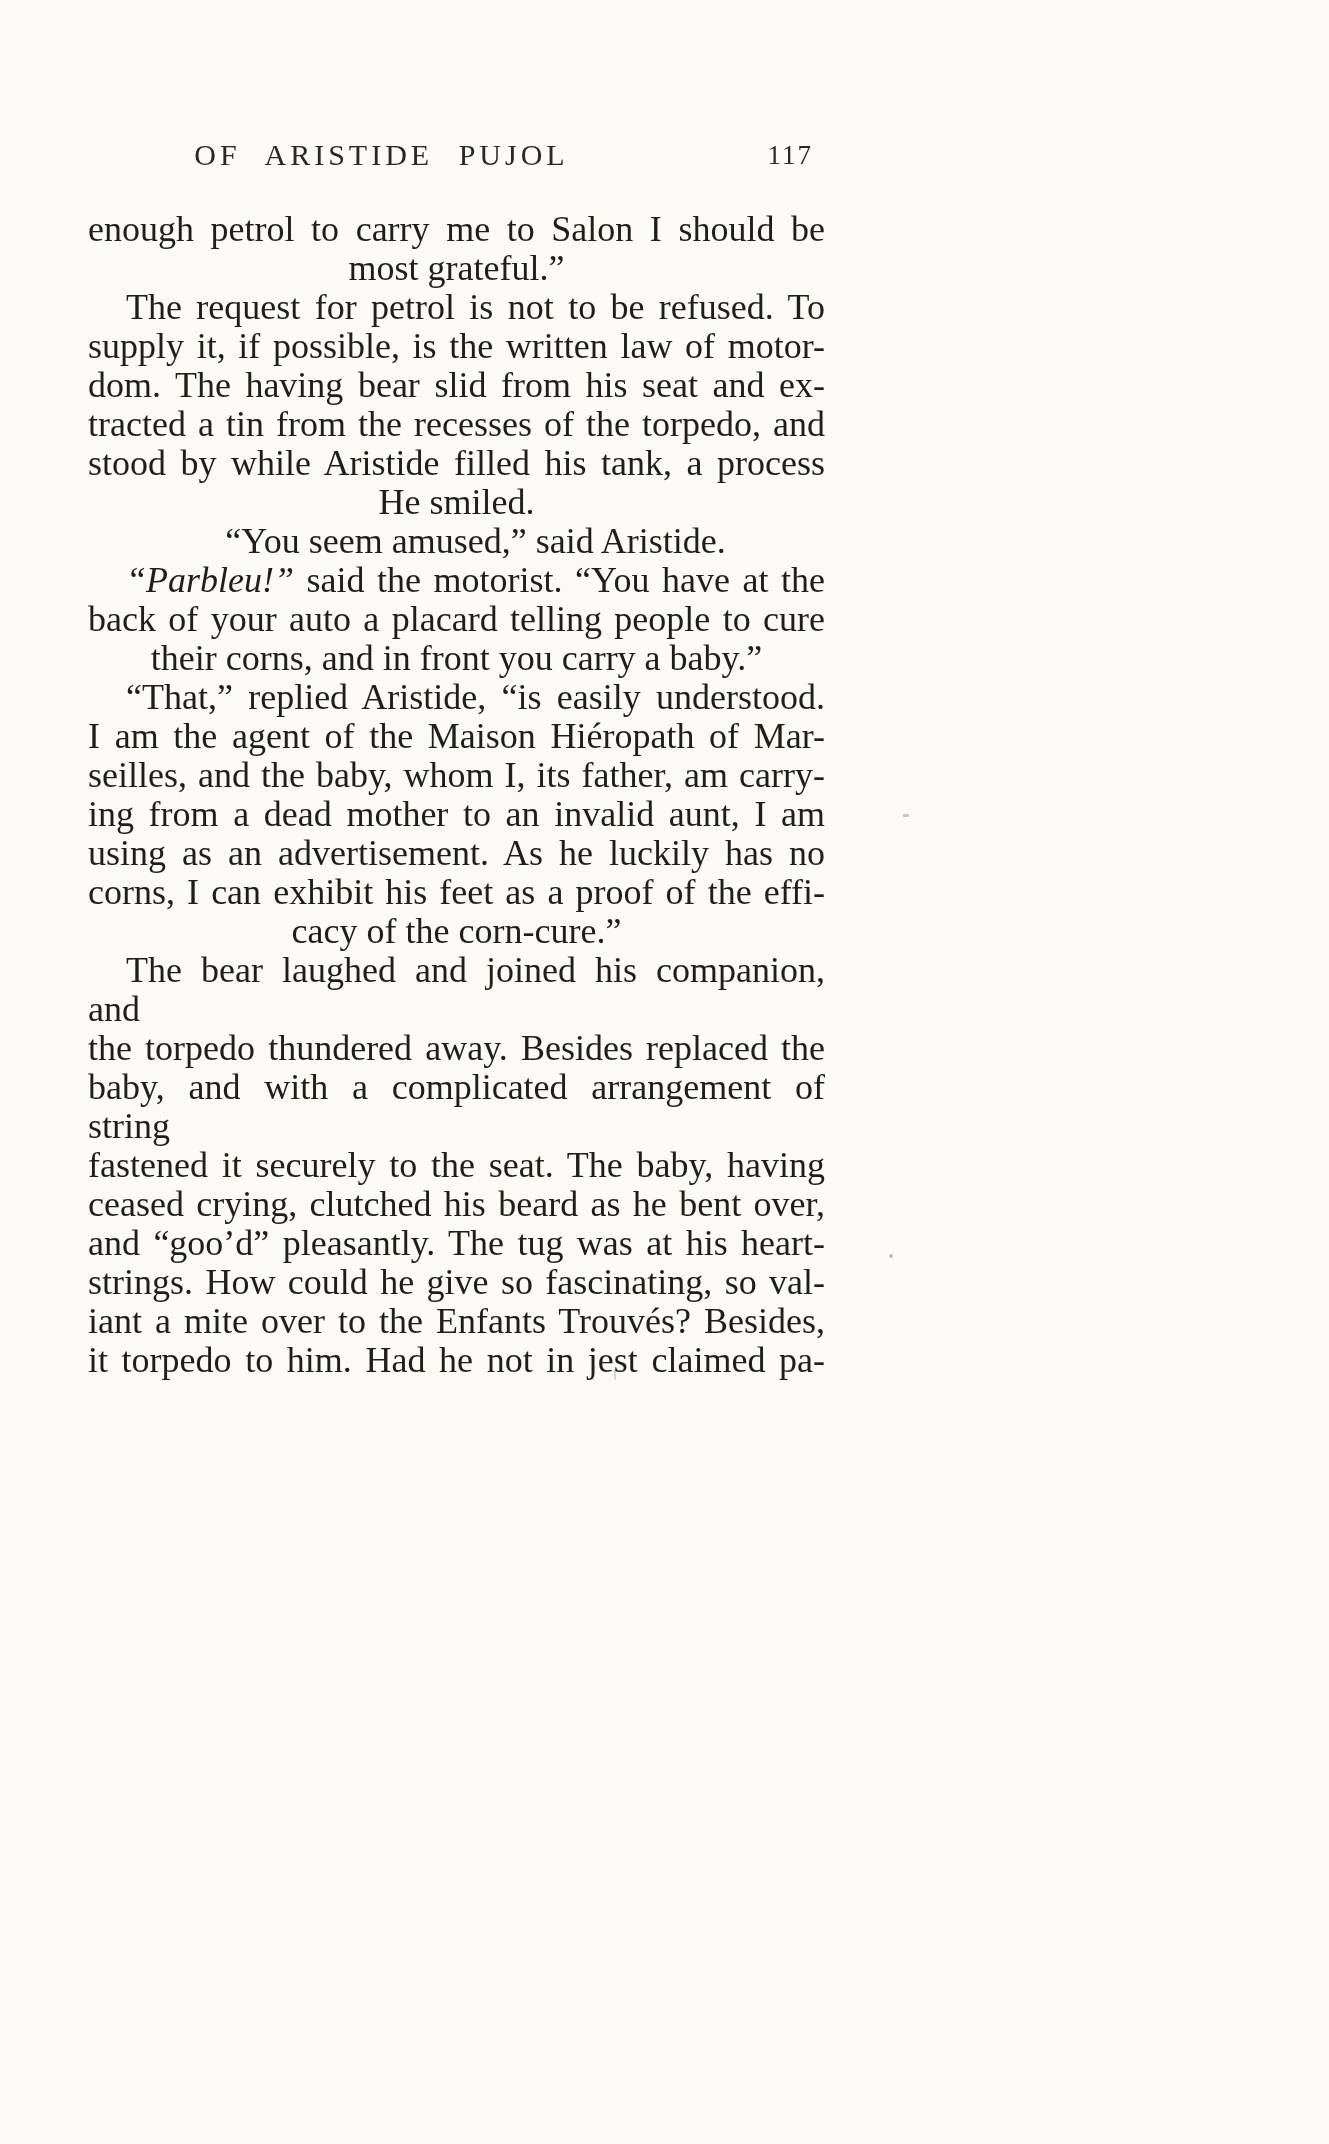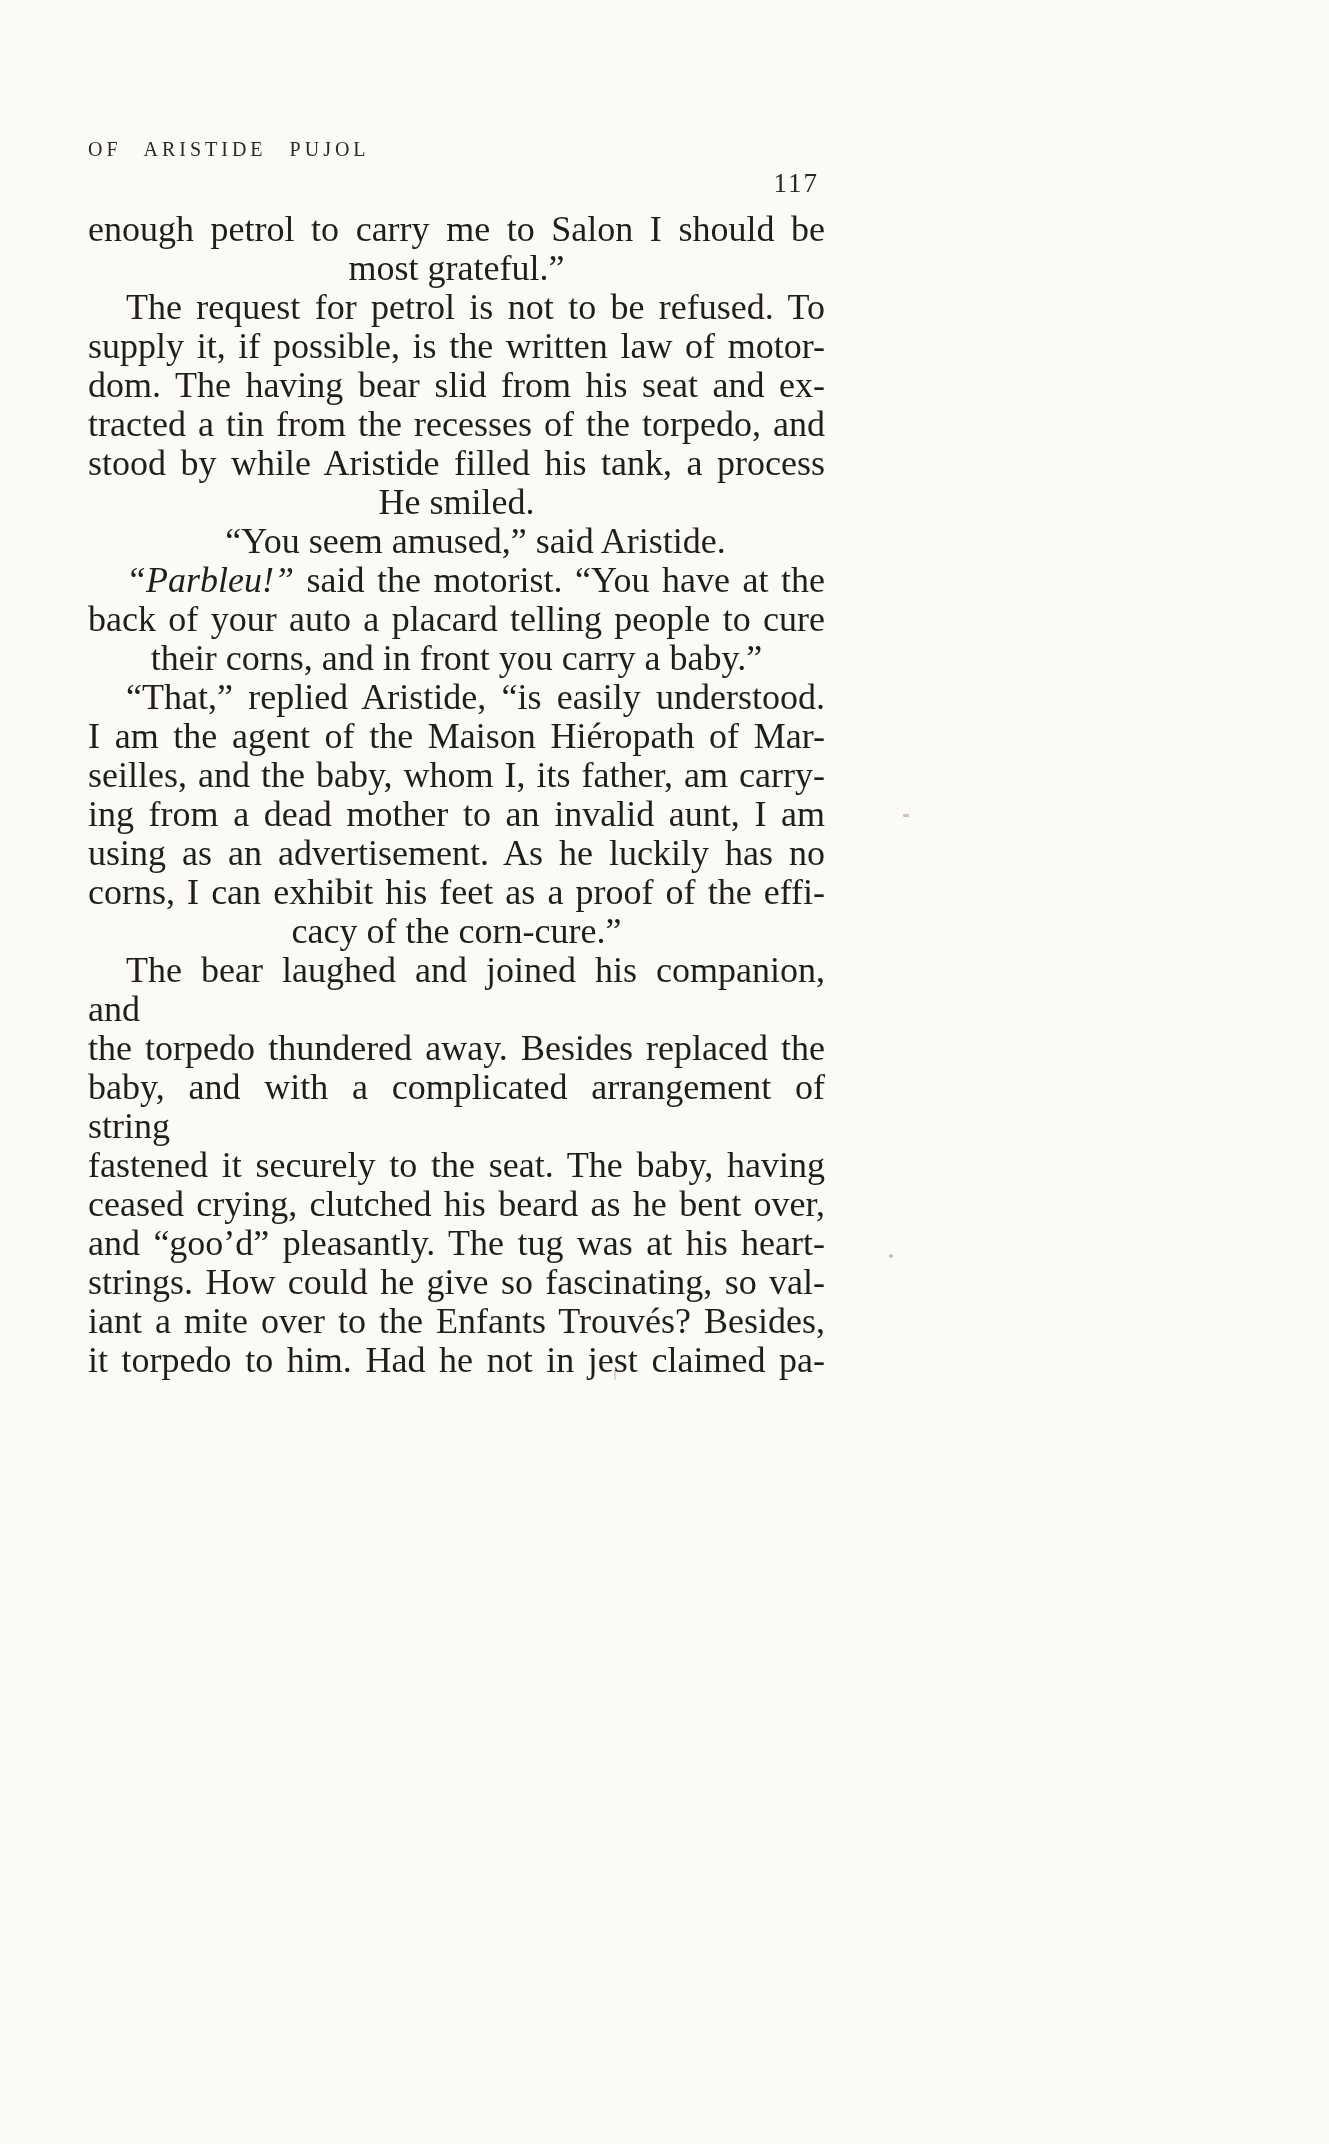--- a/index.html
+++ b/index.html
@@ -24,35 +24,34 @@
   }
   .running-header {
     position: relative;
     height: 58px;
     margin-bottom: 14px;
   }
   .running-title {
     position: absolute;
     left: 0;
     right: 150px;
-    text-align: left;
-    font-size: 20px;
+    text-align: center;
+    font-size: 30px;
     letter-spacing: 4px;
     word-spacing: 14px;
     color: #2a2824;
     white-space: nowrap;
   }
   .page-number {
     position: absolute;
-    right: 6px;
+    right: 12px;
     top: 2px;
     font-size: 27px;
     letter-spacing: 2px;
     color: #2a2824;
-    margin-top: 28px;
   }
   .text-block {
     font-size: 36px;
     line-height: 39px;
     color: #201e1a;
   }
   .line {
     text-align: center;
     white-space: normal;
   }

